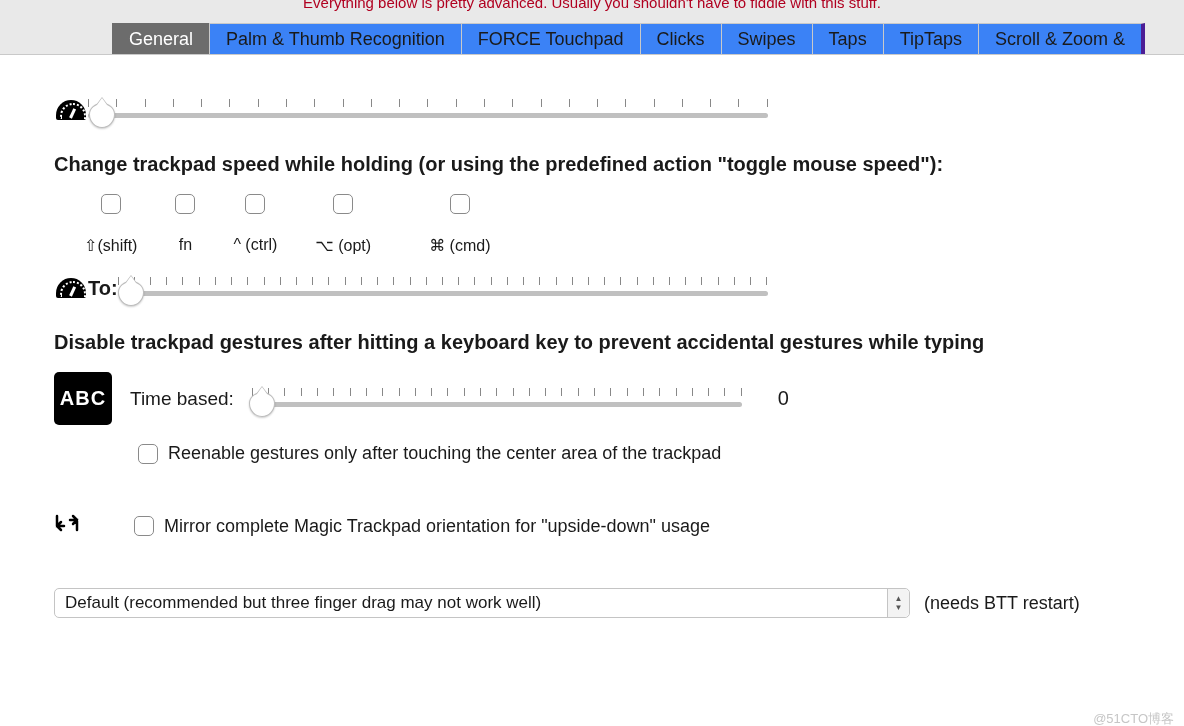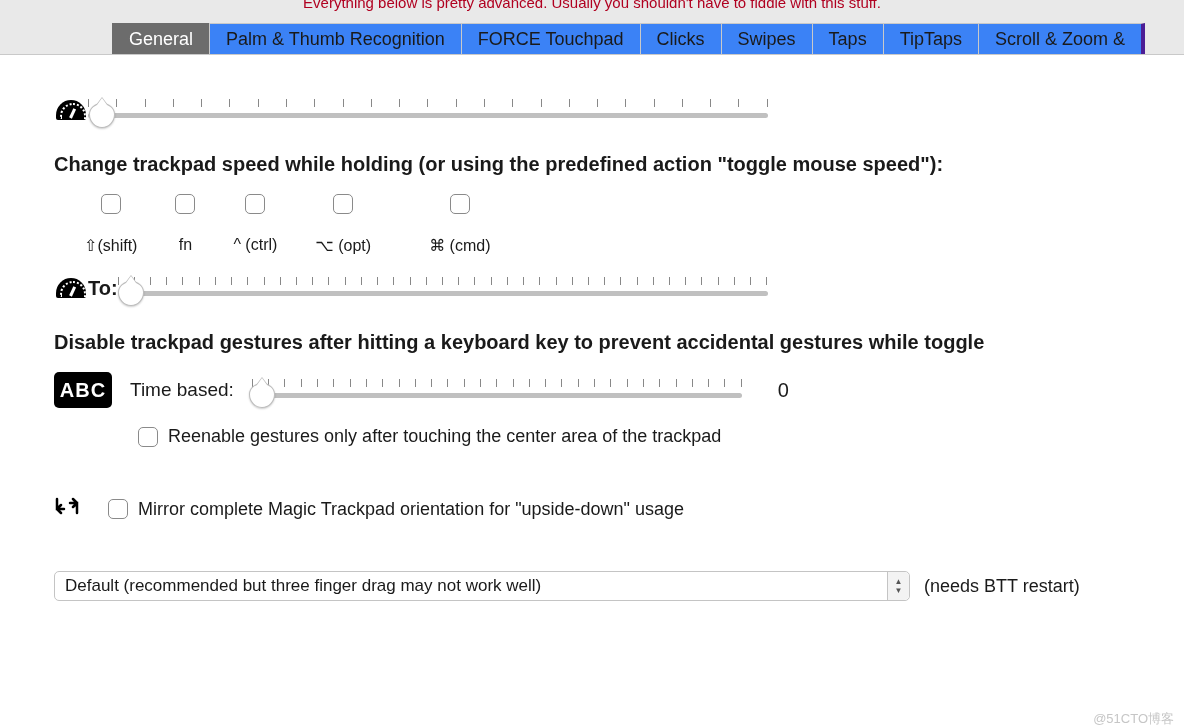--- a/index.html
+++ b/index.html
@@ -85,21 +85,21 @@
   .gauge-icon::after {
     content:"";
     position:absolute;
     left:13px; bottom:2px;
     width:3px; height:10px;
     background:#fff;
     transform-origin:bottom center;
     transform:rotate(25deg);
   }
   .abc-icon {
-    width:58px; height:36px;
+    width:58px; height:53px;
     background:#000;
     color:#fff;
     border-radius:5px;
     font-size:20px;
     font-weight:700;
     display:flex;
     align-items:center;
     justify-content:center;
     letter-spacing:1px;
   }
@@ -372,21 +372,21 @@
             <span></span>
             <span></span>
             <span></span>
             <span></span>
           </div>
         <div class="track"></div>
         <div class="thumb" id="mod-thumb" style="left: 2%;"></div>
       </div>
     </div>
 
-    <div class="section-heading" style="margin-top:18px">Disable trackpad gestures after hitting a keyboard key to prevent accidental gestures while toggle</div>
+    <div class="section-heading" style="margin-top:18px">Disable trackpad gestures after hitting a keyboard key to prevent accidental gestures while typing</div>
     <div class="time-row">
       <div class="abc-icon">ABC</div>
       <span class="time-label">Time based:</span>
       <div class="slider" style="width:490px">
         <div class="ticks" id="time-ticks">
             <span></span>
             <span></span>
             <span></span>
             <span></span>
             <span></span>
@@ -427,21 +427,21 @@
       <span>Reenable gestures only after touching the center area of the trackpad</span>
     </div>
 
     <div class="row" style="margin-bottom:48px">
       <div class="mirror-icon">
         <svg width="26" height="22" viewBox="0 0 26 22">
             <path d="M3 4 L3 14 L10 14 M3 14 L7 10 M3 14 L7 18" stroke="#000" stroke-width="2.5" fill="none" stroke-linecap="round"></path>
             <path d="M23 18 L23 8 L16 8 M23 8 L19 4 M23 8 L19 12" stroke="#000" stroke-width="2.5" fill="none" stroke-linecap="round"></path>
           </svg>
       </div>
-      <div class="checkbox-row" style="margin-left:24px">
+      <div class="checkbox-row" style="margin-left:50px">
         <div class="checkbox"></div>
         <span>Mirror complete Magic Trackpad orientation for "upside-down" usage</span>
       </div>
     </div>
 
     <div class="select-row">
       <div class="select">
         <span>Default (recommended but three finger drag may not work well)</span>
         <div class="stepper">
           <span class="arr">▲</span>

